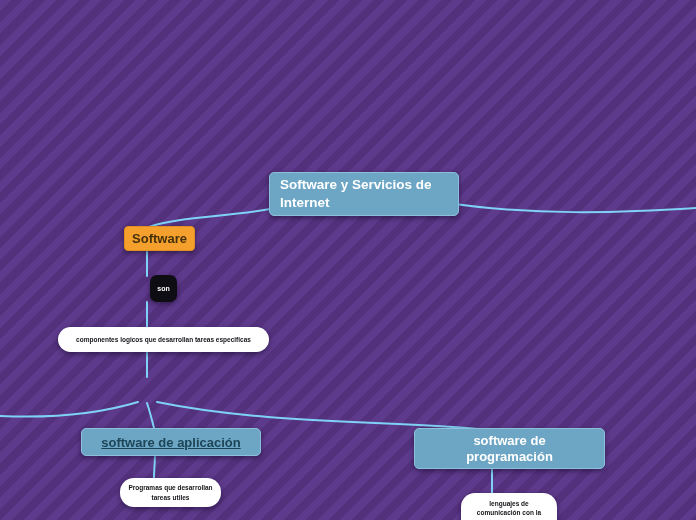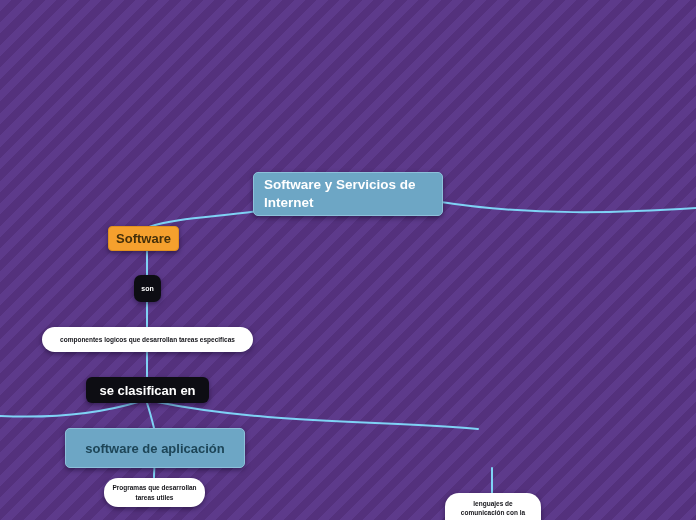--- a/index.html
+++ b/index.html
@@ -20,20 +20,21 @@
     position: absolute;
     box-sizing: border-box;
     z-index: 2;
     font-weight: bold;
     box-shadow: 0 2px 5px rgba(15, 5, 35, 0.5);
     display: flex;
     align-items: center;
     justify-content: center;
     text-align: center;
     cursor: default;
+    margin-left: 16px;
   }
 
   .blue  { background: #6da6c5; border: 1px solid #8cc0da; border-radius: 5px; }
   .black { background: #0d0d13; border-radius: 7px; color: #ffffff; }
   .pill  { background: #ffffff; border-radius: 14px; color: #15151a; }
 
   .root {
     left: 253px; top: 172px; width: 190px; min-height: 39px;
     padding: 3px 10px; font-size: 13.5px; line-height: 1.33; color: #ffffff;
     justify-content: flex-start; text-align: left;
@@ -46,22 +47,22 @@
   .son { left: 134px; top: 275px; width: 27px; height: 27px; font-size: 7px; }
   .componentes {
     left: 42px; top: 327px; width: 211px; height: 25px;
     font-size: 6.5px; white-space: nowrap;
   }
   .clasifican {
     left: 86px; top: 377px; width: 123px; height: 26px;
     font-size: 13px; border-radius: 6px;
   }
   .aplicacion {
-    left: 65px; top: 428px; width: 180px; height: 40px;
-    font-size: 13px; color: #1d4557;
+    left: 65px; top: 428px; width: 180px; height: 28px;
+    font-size: 13px; color: #1d4557; text-decoration: underline;
   }
   .programacion {
     left: 398px; top: 428px; width: 191px; min-height: 40px;
     font-size: 13px; color: #ffffff; padding: 4px 8px;
   }
   .programacion .label { display: inline-block; max-width: 120px; line-height: 1.2; }
   .programas {
     left: 104px; top: 478px; width: 101px; min-height: 29px;
     font-size: 6.5px; line-height: 1.4; padding: 2px 6px;
   }
@@ -99,28 +100,28 @@
   </div>
 
   <div class="node black son">
     <span class="label">son</span>
   </div>
 
   <div class="node pill componentes">
     <span class="label">componentes logicos que desarrollan tareas especificas</span>
   </div>
 
-  <div class="node black clasifican">
-    <span class="label">se clasifican en</span>
-  </div>
 
   <div class="node blue aplicacion">
     <span class="label">software de aplicación</span>
   </div>
 
+  <div class="node blue programacion">
+    <span class="label">software de programación</span>
+  </div>
 
   <div class="node pill programas">
     <span class="label">Programas que desarrollan tareas utiles</span>
   </div>
 
   <div class="node pill lenguajes">
     <span class="label">lenguajes de comunicación con la maquina o</span>
   </div>
 
 </div>

